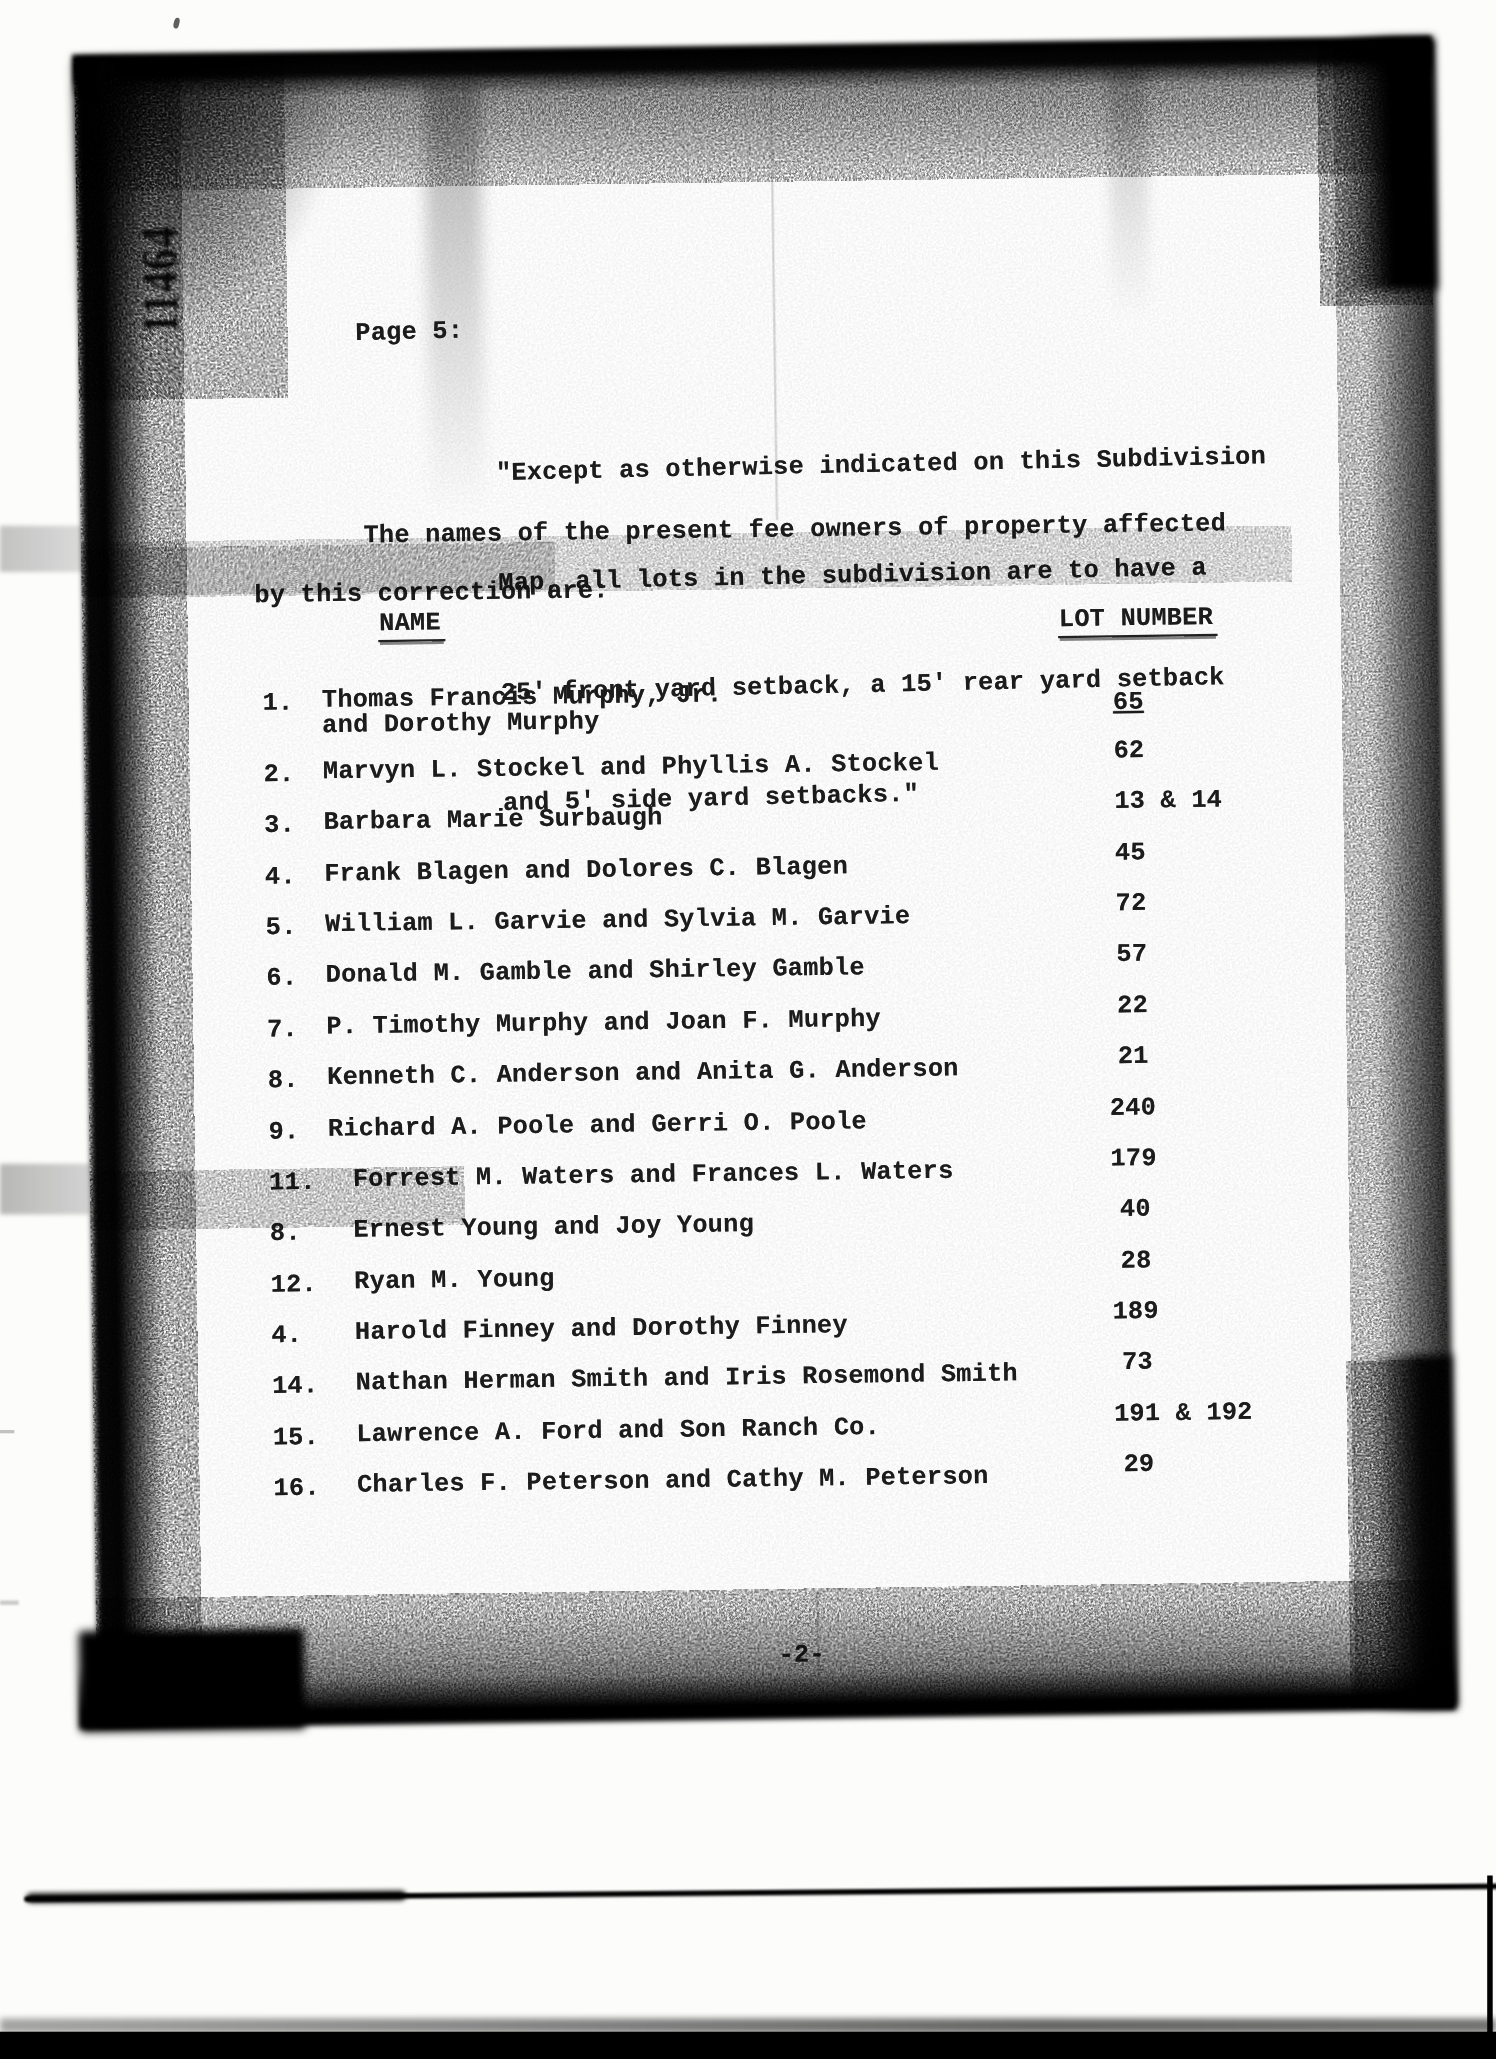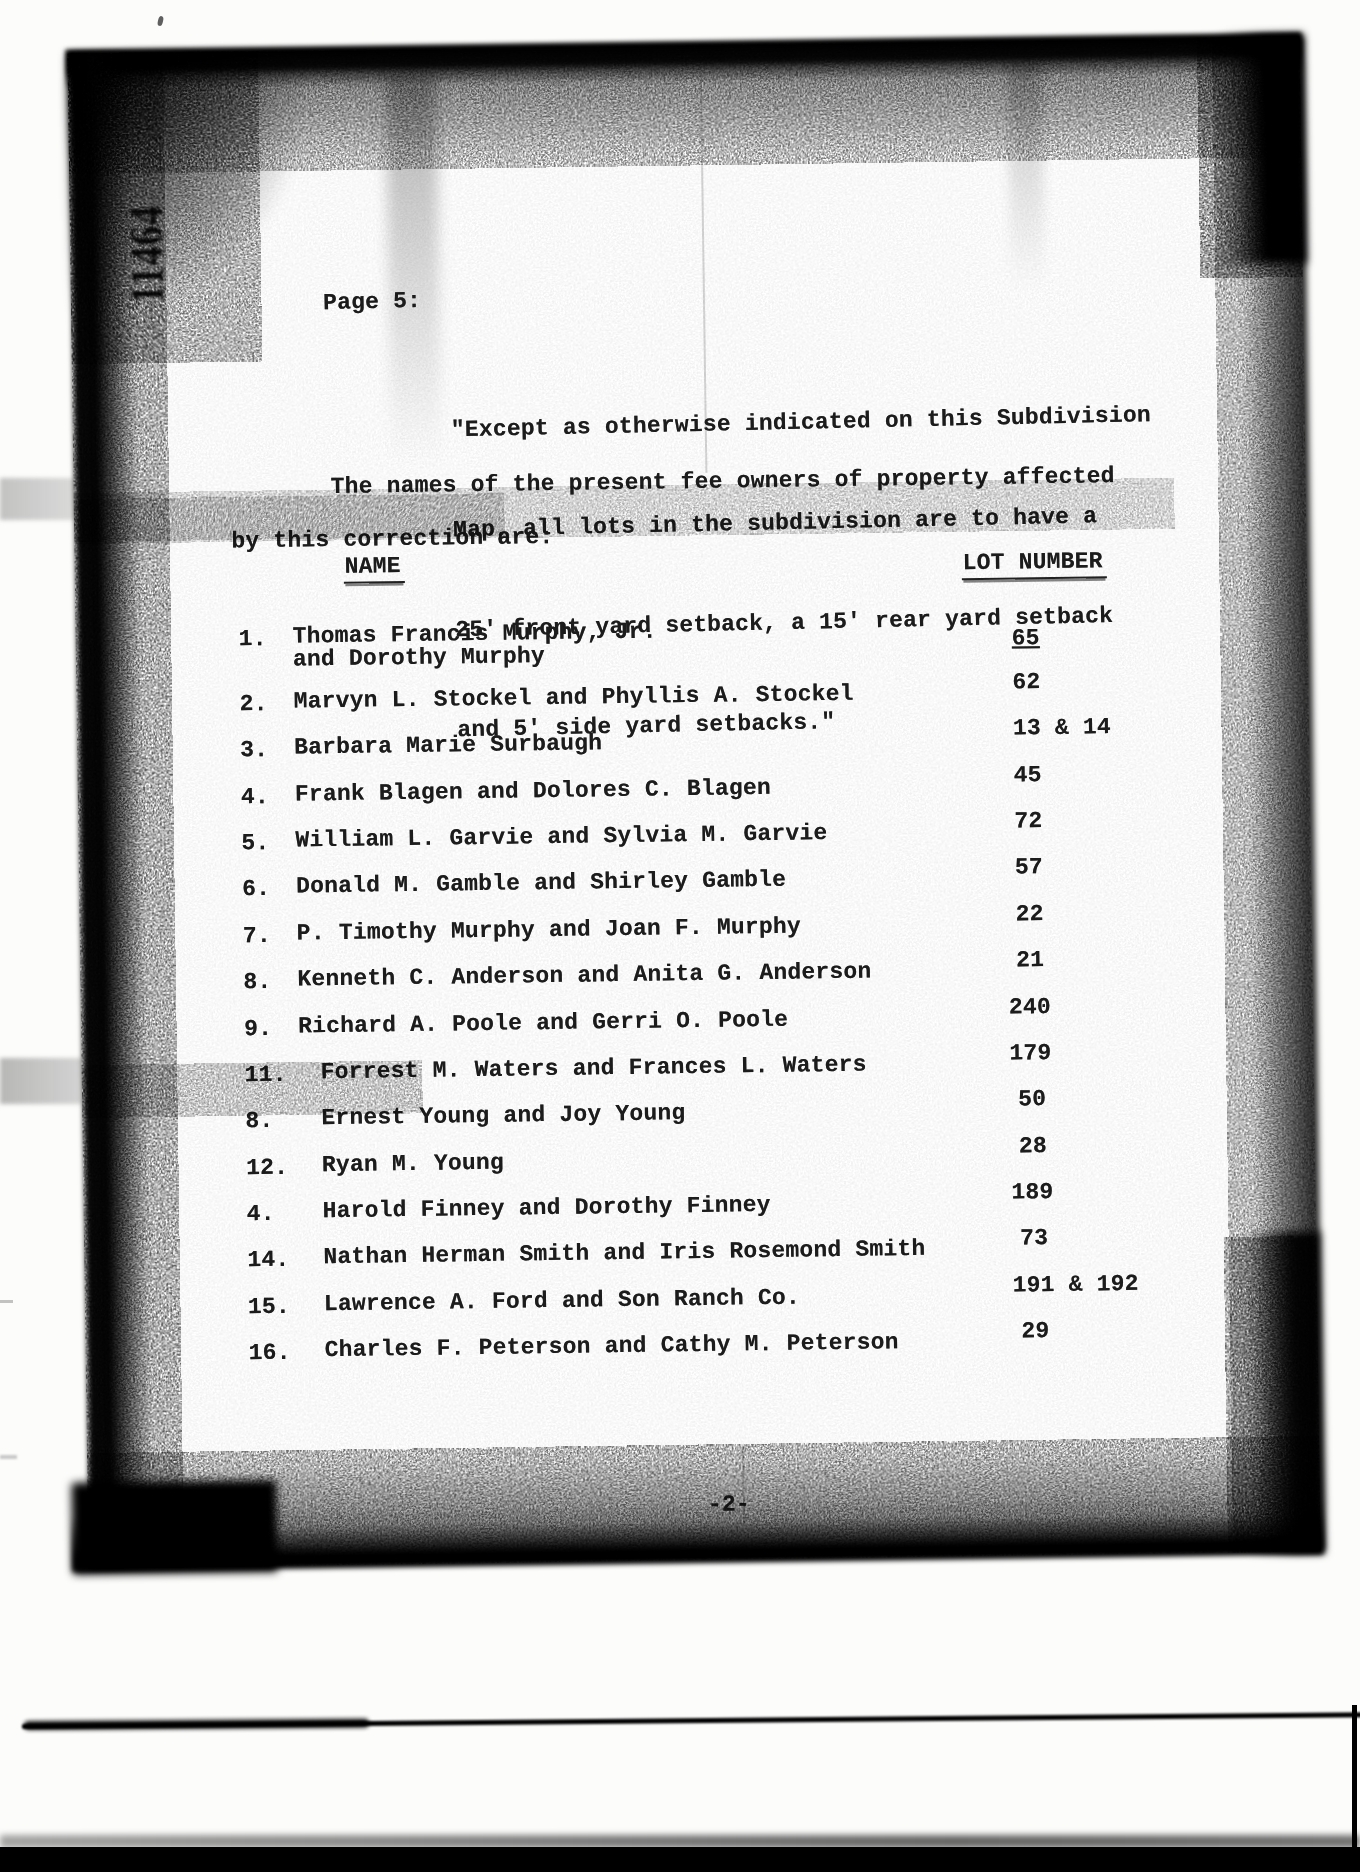--- a/index.html
+++ b/index.html
@@ -214,21 +214,21 @@
       <span class="lot">240</span>
     </div>
     <div class="row indent lot3" style="top:1011px">
       <span class="num">11.</span>
       <span class="owner">Forrest M. Waters and Frances L. Waters</span>
       <span class="lot">179</span>
     </div>
     <div class="row indent" style="top:1057px">
       <span class="num">8.</span>
       <span class="owner">Ernest Young and Joy Young</span>
-      <span class="lot">50</span>
+      <span class="lot">40</span>
     </div>
     <div class="row indent" style="top:1104px">
       <span class="num">12.</span>
       <span class="owner">Ryan M. Young</span>
       <span class="lot">28</span>
     </div>
     <div class="row indent lot3" style="top:1150px">
       <span class="num">4.</span>
       <span class="owner">Harold Finney and Dorothy Finney</span>
       <span class="lot">189</span>

